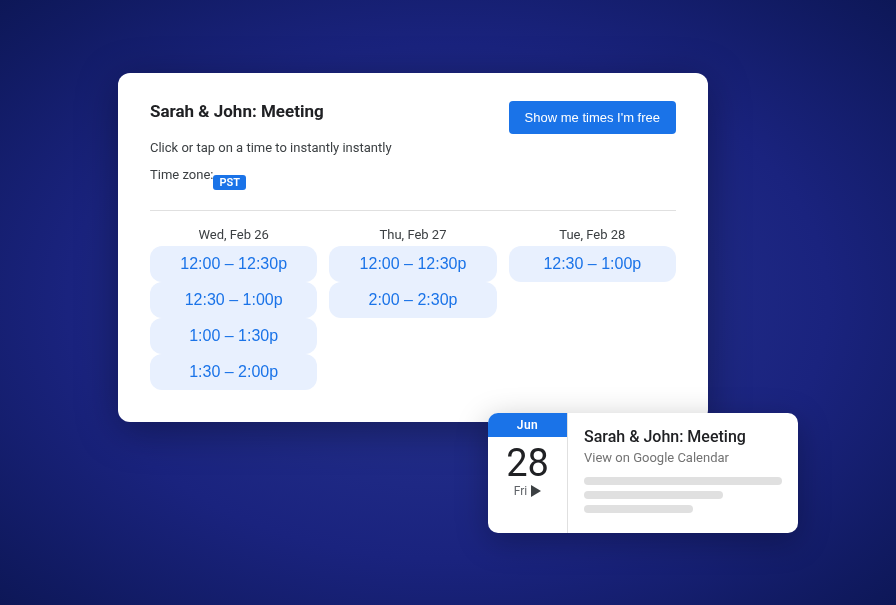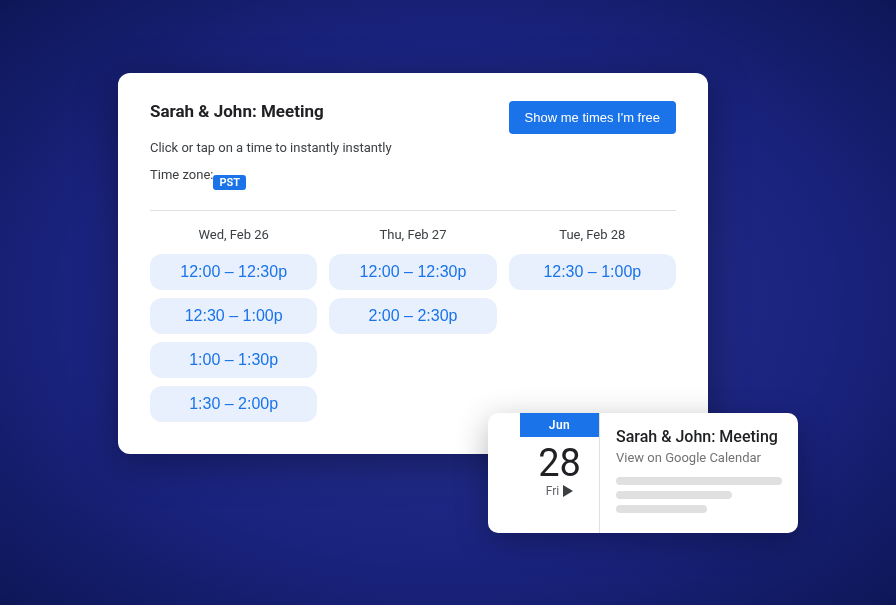--- a/index.html
+++ b/index.html
@@ -93,21 +93,20 @@
 
     .calendar-grid {
       display: grid;
       grid-template-columns: 1fr 1fr 1fr;
       gap: 12px;
     }
 
     .day-col {
       display: flex;
       flex-direction: column;
-      gap: 8px;
     }
 
     .day-header {
       font-size: 13px;
       color: #3c4043;
       text-align: center;
       font-weight: 400;
       margin-bottom: 4px;
     }
 
@@ -139,21 +138,20 @@
       z-index: 3;
     }
 
     .cal-icon {
       width: 80px;
       min-width: 80px;
       display: flex;
       flex-direction: column;
       align-items: center;
       border-right: 1px solid #e0e0e0;
-      margin-left: 32px;
     }
 
     .cal-month {
       background: #1a73e8;
       color: #fff;
       width: 100%;
       text-align: center;
       font-size: 12px;
       font-weight: 600;
       padding: 5px 0;

